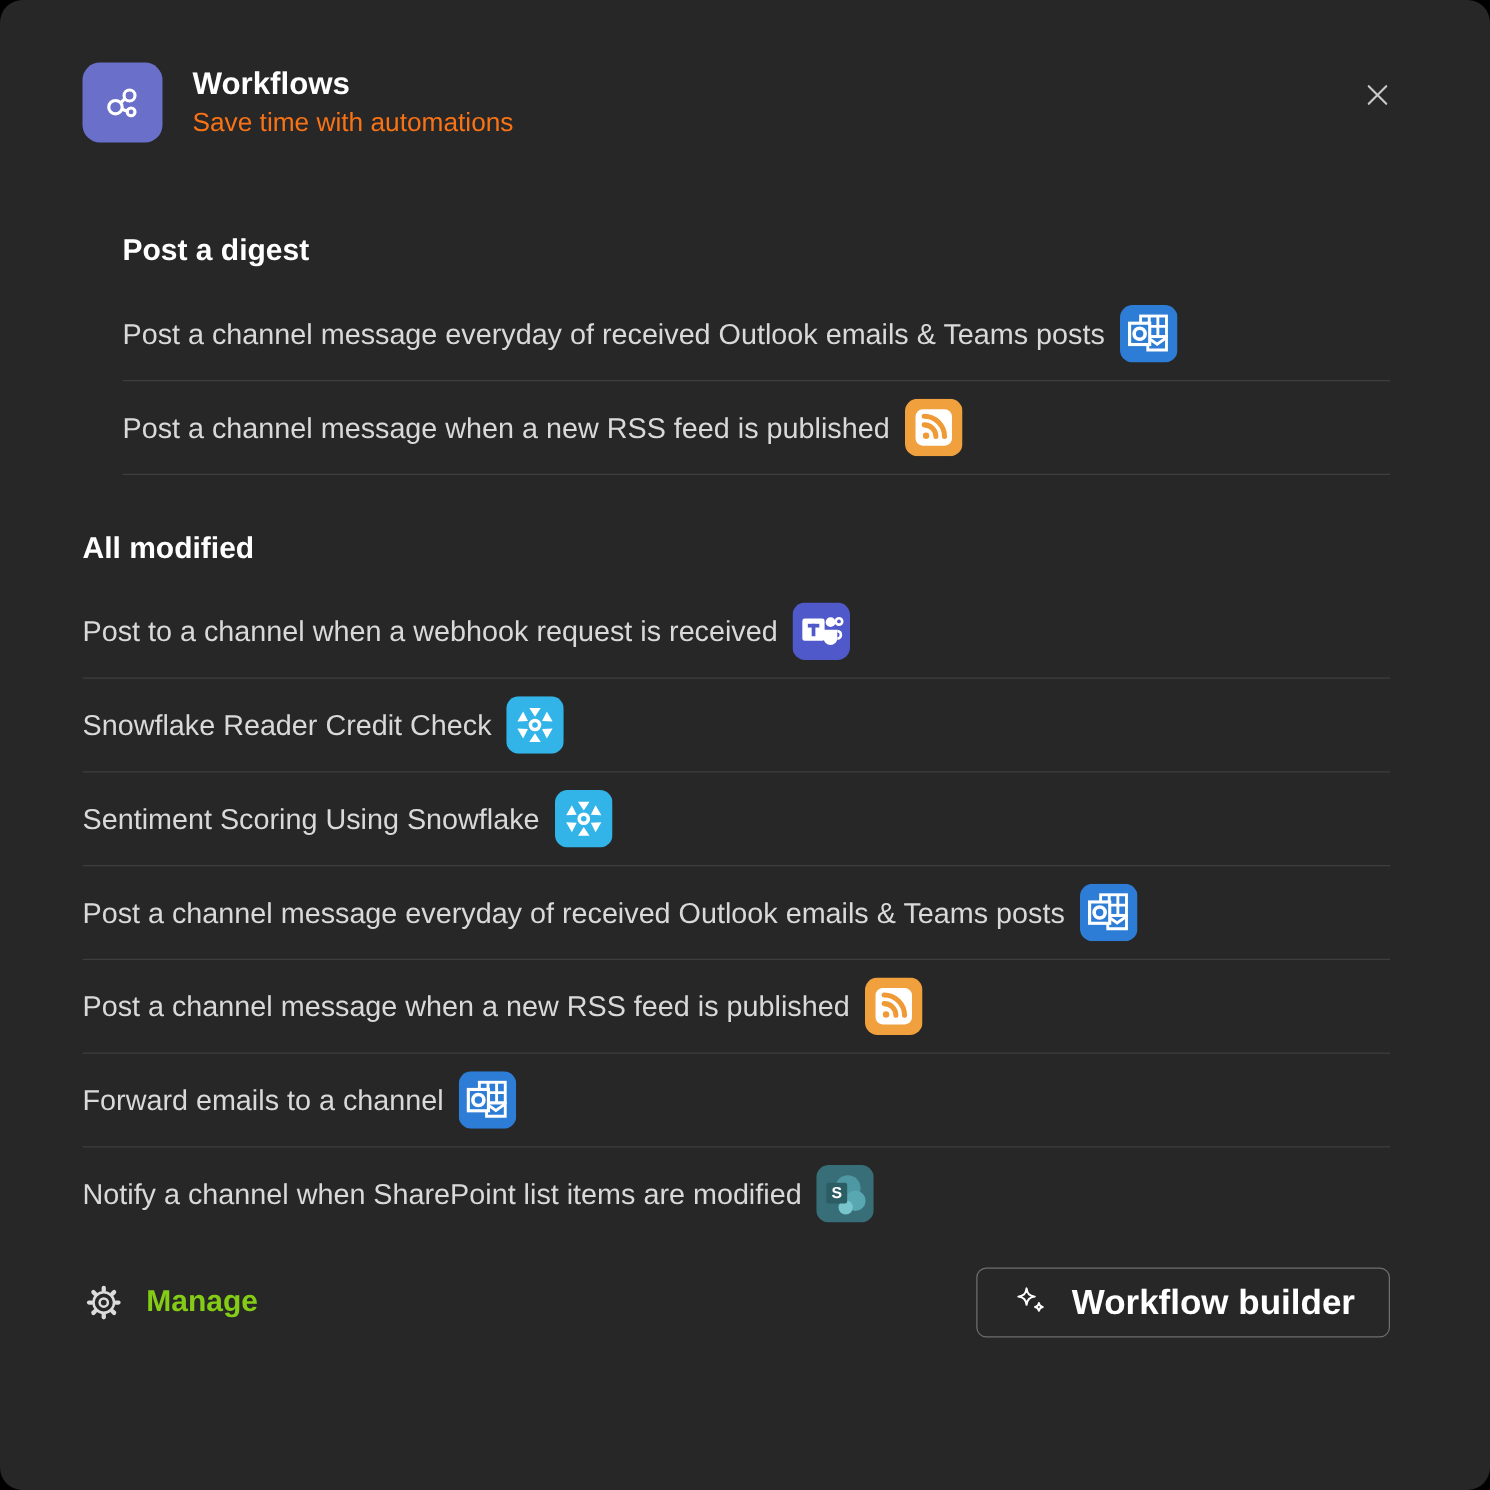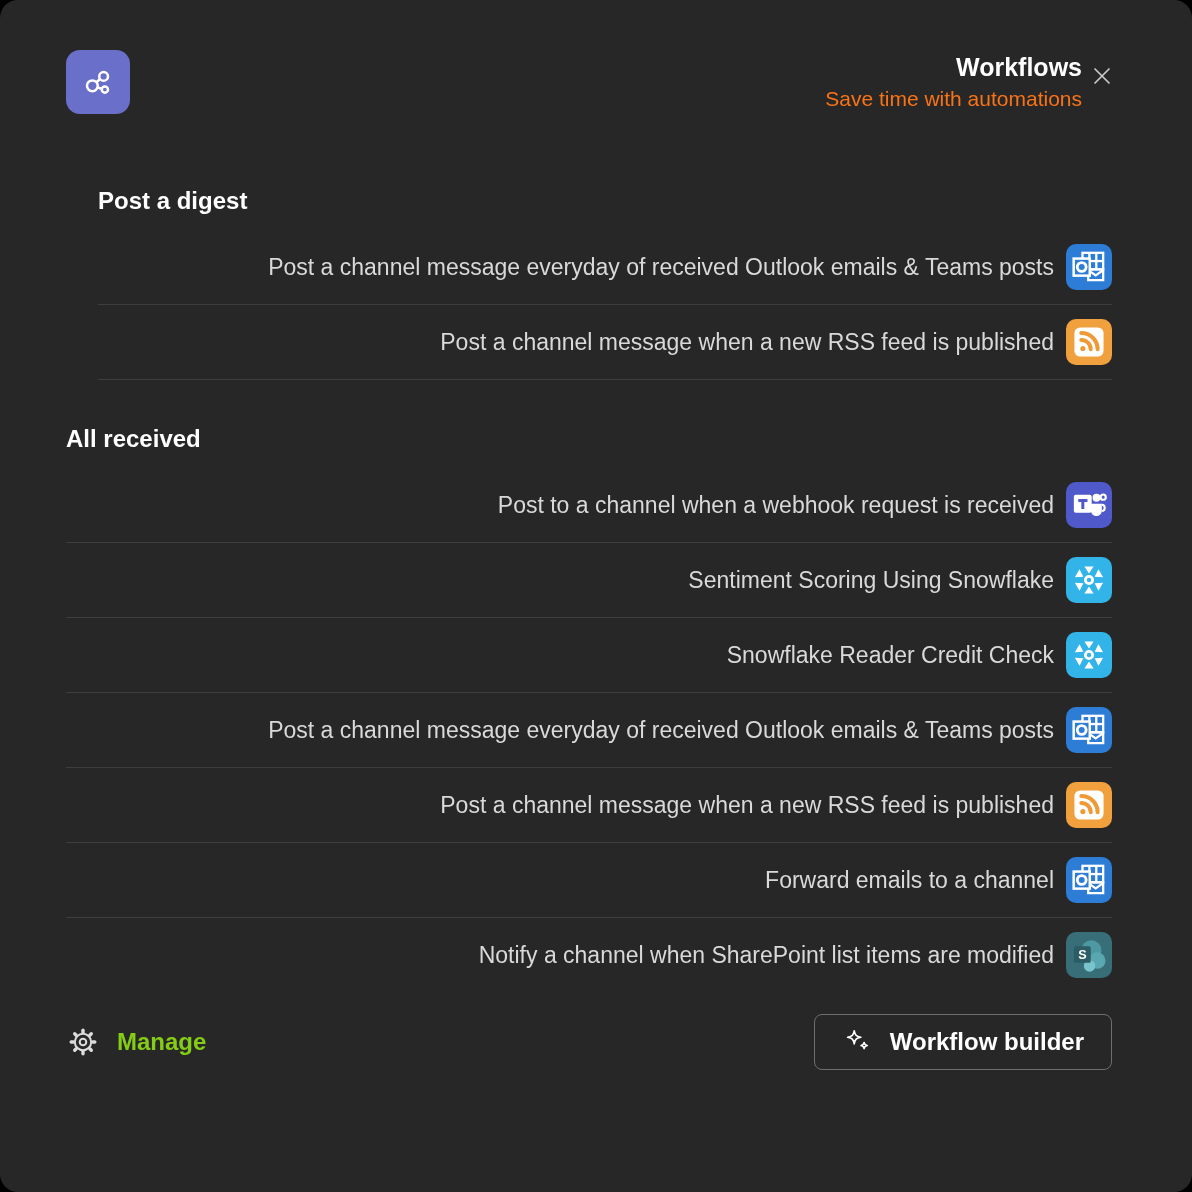--- a/index.html
+++ b/index.html
@@ -1,39 +1,39 @@
 <!DOCTYPE html>
 <html><head>
 <meta charset="utf-8">
 <style>
   html,body{margin:0;padding:0;background:#000;}
   body{width:1192px;height:1192px;position:relative;font-family:"Liberation Sans",sans-serif;-webkit-font-smoothing:antialiased;}
   .card{position:absolute;inset:0;background:#272727;border-radius:18px;box-sizing:border-box;padding:50px 80px 0 66px;overflow:hidden;}
   
   .hdr{display:flex;align-items:center;}
   .app-badge{width:64px;height:64px;border-radius:14px;background:#6a6fc9;display:flex;align-items:center;justify-content:center;flex:0 0 auto;}
-  .hdr-text{margin-left:42px;flex:1;text-align:right;}
+  .hdr-text{margin-left:24px;flex:1;}
   .hdr-title{font-size:25px;font-weight:700;color:#ffffff;line-height:1.25;}
   .hdr-sub{font-size:21px;font-weight:400;color:#f97316;line-height:1.3;margin-top:2px;}
   .close-btn{width:40px;height:40px;display:flex;align-items:center;justify-content:center;cursor:pointer;align-self:flex-start;margin-top:6px;margin-right:-10px;}
   
   .sec-heading{font-size:24px;font-weight:700;color:#ffffff;line-height:30px;}
   .sec1{margin-top:72px;margin-left:32px;}
   .sec2{margin-top:44px;}
   .rows{margin-top:14px;}
-  .row{height:74px;display:flex;align-items:center;justify-content:flex-end;border-bottom:1px solid #3e3e3e;cursor:pointer;}
+  .row{height:74px;display:flex;align-items:center;justify-content:flex-start;border-bottom:1px solid #3e3e3e;cursor:pointer;}
   .row.last{border-bottom:none;}
   .row-label{font-size:23px;font-weight:400;color:#d9d9d9;padding-right:12px;white-space:nowrap;overflow:hidden;text-overflow:ellipsis;}
   .icon46{width:46px;height:46px;flex:0 0 auto;display:block;}
   
   .footer{margin-top:22px;display:flex;align-items:center;justify-content:space-between;}
   .manage{display:flex;align-items:center;gap:17px;cursor:pointer;padding:10px 0;}
   .manage-label{font-size:24px;font-weight:600;color:#84cc16;}
   .wb-btn{display:flex;align-items:center;gap:16px;border:1px solid #6e6e6e;border-radius:8px;height:56px;padding:0 27px;cursor:pointer;background:transparent;box-sizing:border-box;}
-  .wb-label{font-size:24px;font-weight:700;color:#ffffff;}
+  .wb-label{font-size:28px;font-weight:700;color:#ffffff;}
   svg{display:block;}
 </style>
 </head>
 <body>
 
 <svg width="0" height="0" style="position:absolute">
   <defs>
     <g id="ic-outlook">
       <rect x="0" y="0" width="24" height="24" rx="5.2" fill="#2d7cd6"></rect>
       <g stroke="#fff" stroke-width="1.2" fill="none">
@@ -126,36 +126,36 @@
       <div class="row">
         <span class="row-label">Post a channel message when a new RSS feed is published</span>
         <svg class="icon46" viewBox="0 0 24 24">
             <use href="#ic-rss"></use>
           </svg>
       </div>
     </div>
   </div>
 
   <div class="sec2">
-    <div class="sec-heading">All received</div>
+    <div class="sec-heading">All modified</div>
     <div class="rows">
       <div class="row">
         <span class="row-label">Post to a channel when a webhook request is received</span>
         <svg class="icon46" viewBox="0 0 24 24">
             <use href="#ic-teams"></use>
           </svg>
       </div>
       <div class="row">
+        <span class="row-label">Snowflake Reader Credit Check</span>
+        <svg class="icon46" viewBox="0 0 24 24">
+            <use href="#ic-snowflake"></use>
+          </svg>
+      </div>
+      <div class="row">
         <span class="row-label">Sentiment Scoring Using Snowflake</span>
-        <svg class="icon46" viewBox="0 0 24 24">
-            <use href="#ic-snowflake"></use>
-          </svg>
-      </div>
-      <div class="row">
-        <span class="row-label">Snowflake Reader Credit Check</span>
         <svg class="icon46" viewBox="0 0 24 24">
             <use href="#ic-snowflake"></use>
           </svg>
       </div>
       <div class="row">
         <span class="row-label">Post a channel message everyday of received Outlook emails &amp; Teams posts</span>
         <svg class="icon46" viewBox="0 0 24 24">
             <use href="#ic-outlook"></use>
           </svg>
       </div>

